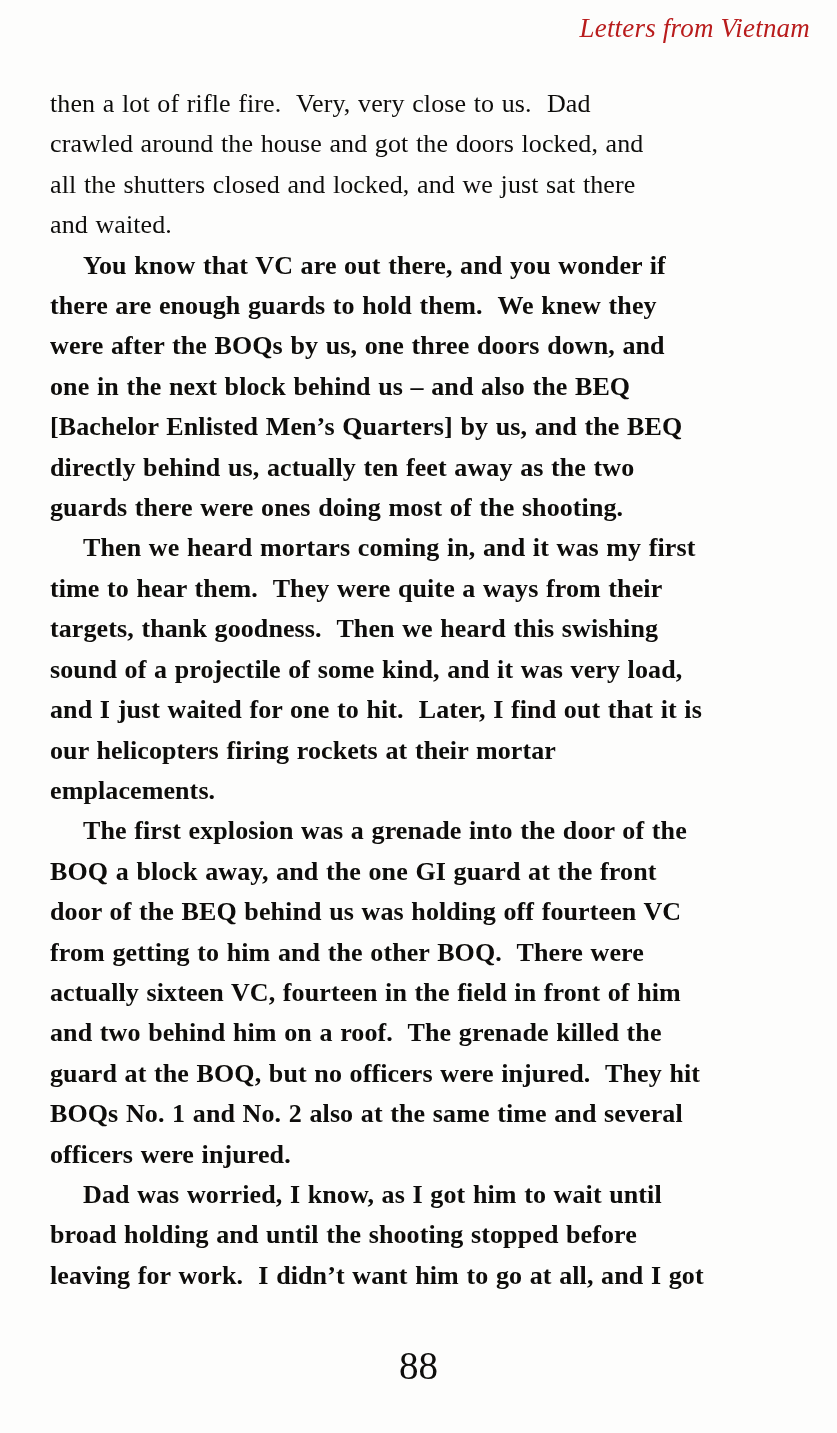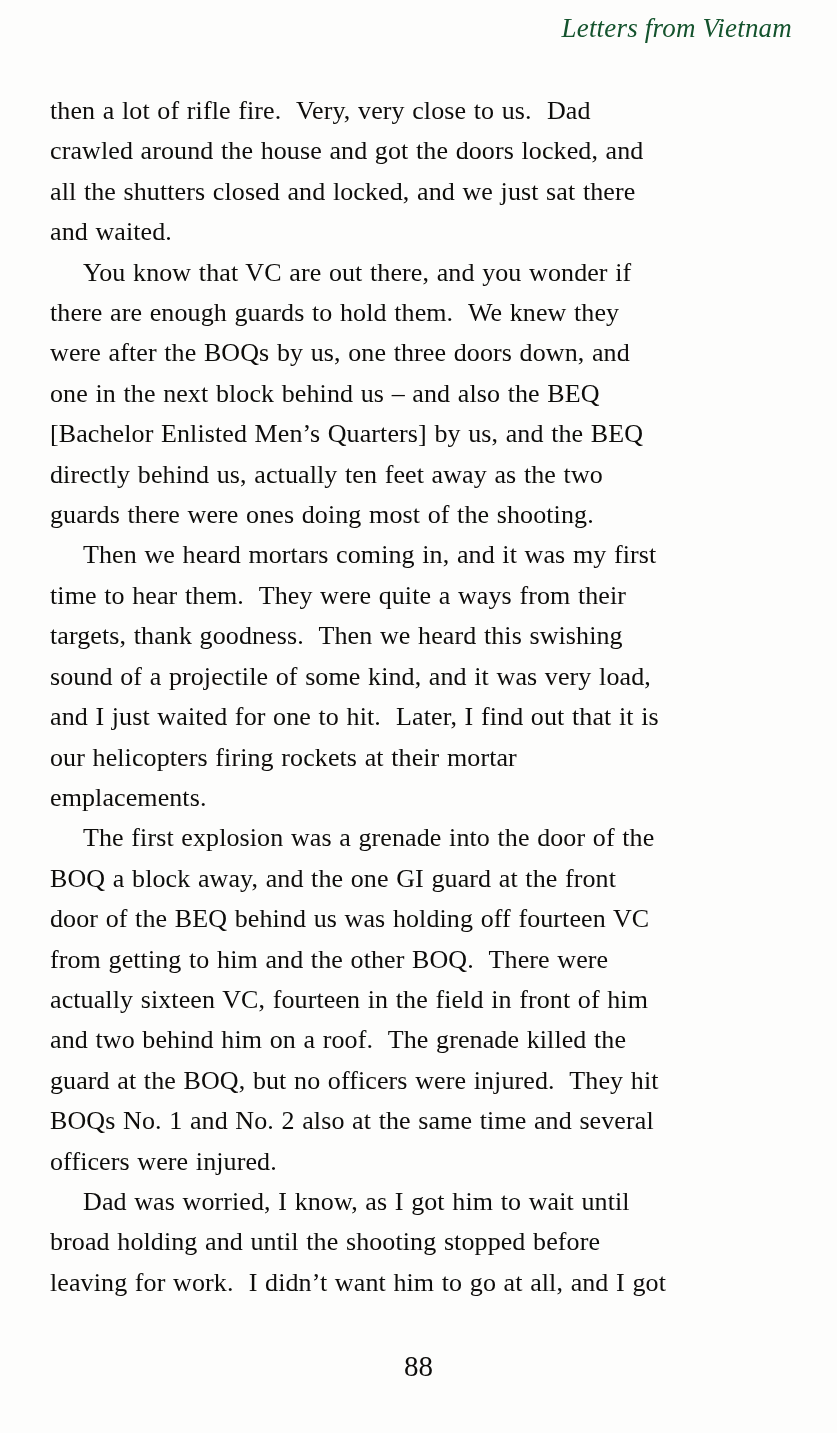--- a/index.html
+++ b/index.html
@@ -14,52 +14,52 @@
     margin: 0 auto;
     background: #fdfdfc;
     color: #0e0d0b;
     font-family: "Liberation Serif", "DejaVu Serif", serif;
     overflow: hidden;
     box-sizing: border-box;
   }
   .running-header {
     position: absolute;
     top: 11px;
-    right: 45px;
+    right: 27px;
     font-style: italic;
     font-size: 27px;
     line-height: 34px;
     letter-spacing: 0.2px;
-    color: #14532d;
+    color: #b91c1c;
   }
   .text-block {
     position: absolute;
     top: 84px;
     left: 50px;
     width: 762px;
-    margin-top: 7px;
   }
   .para {
     margin: 0;
     white-space: pre-wrap;
     font-size: 26px;
     line-height: 40.4px;
     letter-spacing: 0.1px;
     word-spacing: 1px;
   }
   .para.indent {
     text-indent: 33px;
+    font-weight: bold;
   }
   .page-number {
     position: absolute;
     top: 1346px;
     left: 0;
     width: 100%;
     text-align: center;
-    font-size: 29px;
+    font-size: 39px;
     line-height: 40px;
     color: #0e0d0b;
   }
 </style>
 </head>
 <body>
 
 <div class="page">
   <div class="running-header">Letters from Vietnam</div>
 

